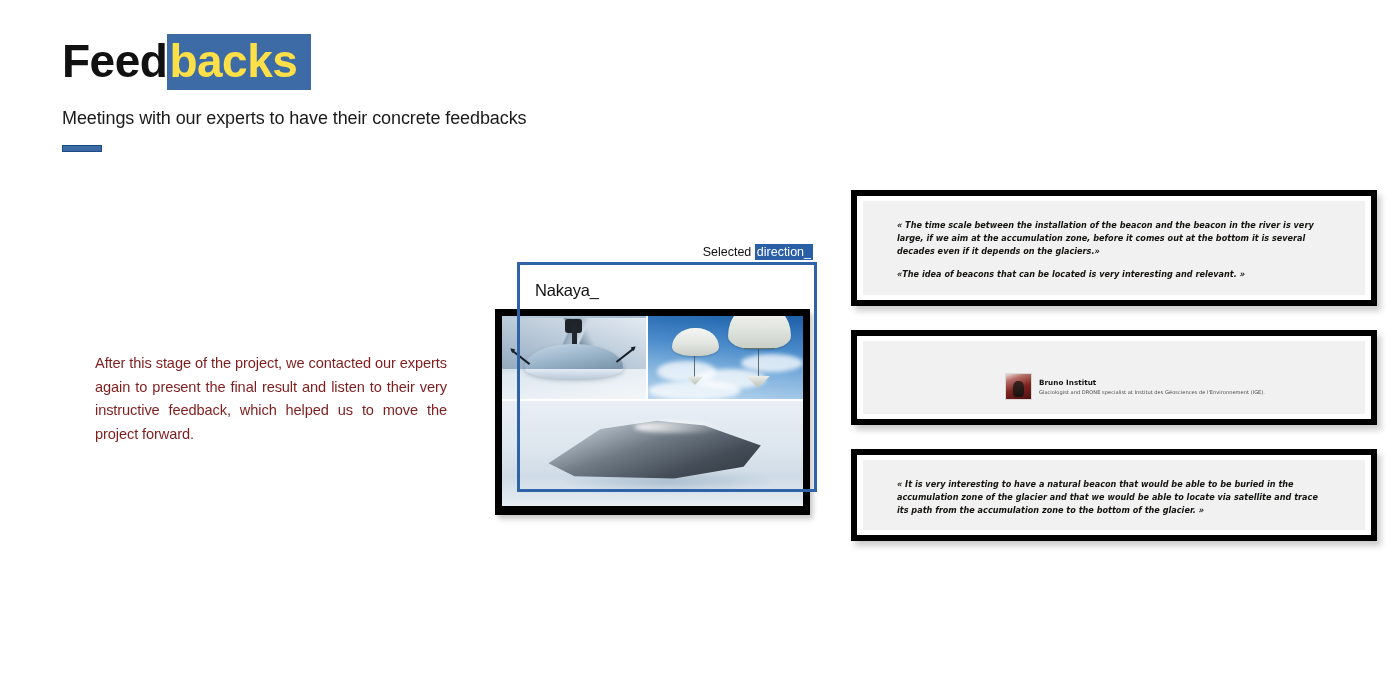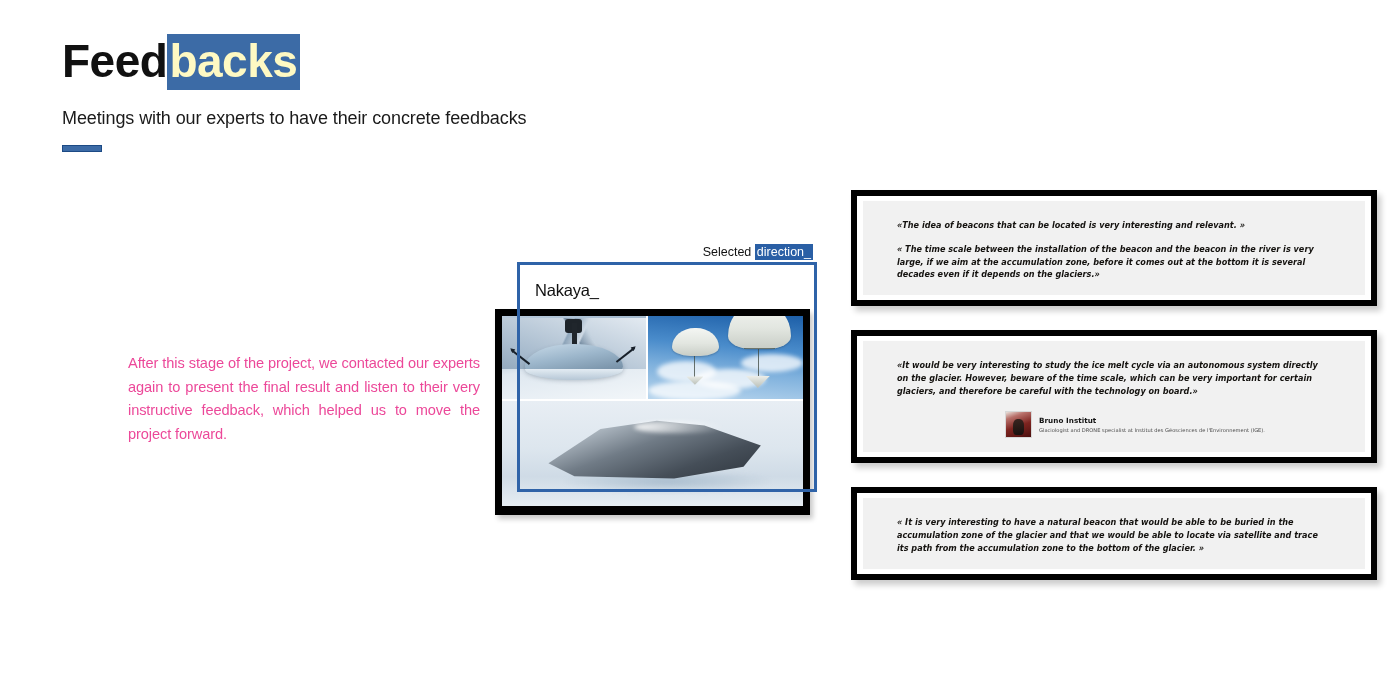--- a/index.html
+++ b/index.html
@@ -25,23 +25,23 @@
   #page-title {
     font-size: 46px;
     font-weight: 700;
     letter-spacing: -0.5px;
     line-height: 1;
     color: #111111;
     white-space: nowrap;
   }
   #page-title .plain { color: #111111; }
   #page-title .hl {
-    color: #fef9c3;
+    color: #fde047;
     background: #3c6ba6;
-    padding: 1px 3px 3px 2px;
+    padding: 1px 14px 3px 2px;
   }
   #page-subtitle {
     margin-top: 24px;
     font-size: 18px;
     color: #1a1a1a;
     letter-spacing: -0.1px;
     white-space: nowrap;
   }
   #title-rule {
     margin-top: 16px;
@@ -53,25 +53,24 @@
   }
 
   
   #intro-paragraph {
     position: absolute;
     left: 95px;
     top: 352px;
     width: 352px;
     font-size: 14.6px;
     line-height: 1.62;
-    color: #ec4899;
+    color: #7f1d1d;
     text-align: justify;
     text-justify: inter-word;
     letter-spacing: -0.1px;
-    margin-left: 33px;
   }
 
   
   #showcase {
     position: absolute;
     left: 490px;
     top: 245px;
     width: 345px;
     height: 280px;
   }
@@ -488,30 +487,29 @@
   <div id="nakaya-title">Nakaya_</div>
   <div id="selection-rect"></div>
 
 </div>
 
 <div id="quote-cards">
 
   <div class="quote-card">
     <div class="quote-card-inner">
       <div class="quote-card-body">
+        <div class="quote-text">« The time scale between the installation of the beacon and the beacon in the river is very large, if we aim at the accumulation zone, before it comes out at the bottom it is several decades even if it depends on the glaciers.»</div>
         <div class="quote-text">«The idea of beacons that can be located is very interesting and relevant. »</div>
-        <div class="quote-text">« The time scale between the installation of the beacon and the beacon in the river is very large, if we aim at the accumulation zone, before it comes out at the bottom it is several decades even if it depends on the glaciers.»</div>
       </div>
     </div>
   </div>
 
   <div class="quote-card">
     <div class="quote-card-inner">
       <div class="quote-card-body">
-        <div class="quote-text">«It would be very interesting to study the ice melt cycle via an autonomous system directly on the glacier. However, beware of the time scale, which can be very important for certain glaciers, and therefore be careful with the technology on board.»</div>
         <div class="attribution">
           <div class="avatar" id="avatar-bruno"></div>
           <div class="attr-meta">
             <div class="attr-name">Bruno Institut</div>
             <div class="attr-role">Glaciologist and DRONE specialist at Institut des Géosciences de l'Environnement (IGE).</div>
           </div>
         </div>
       </div>
     </div>
   </div>

